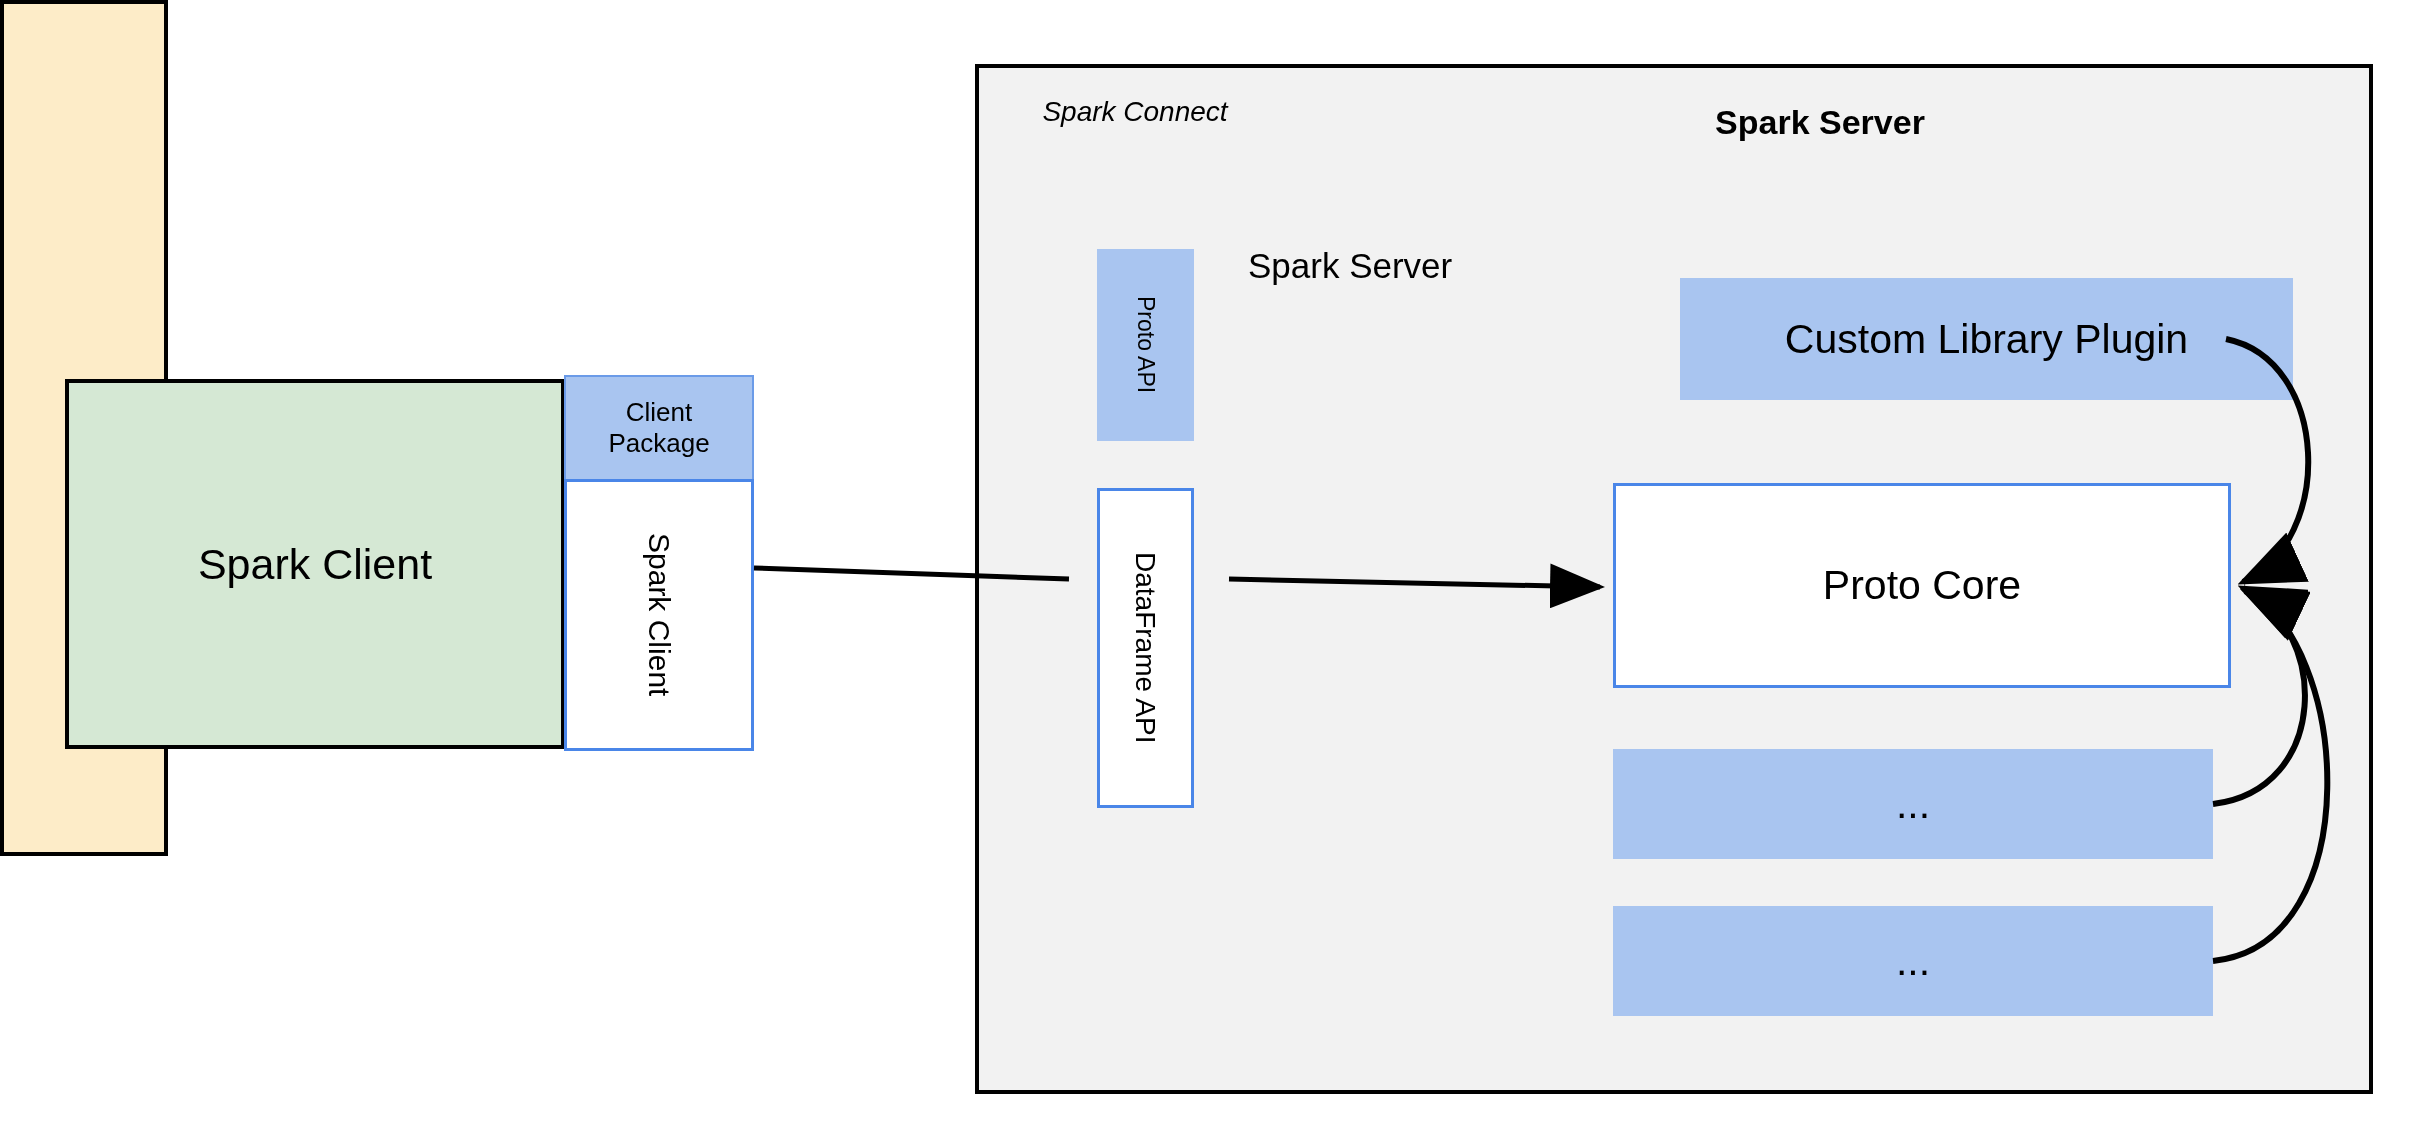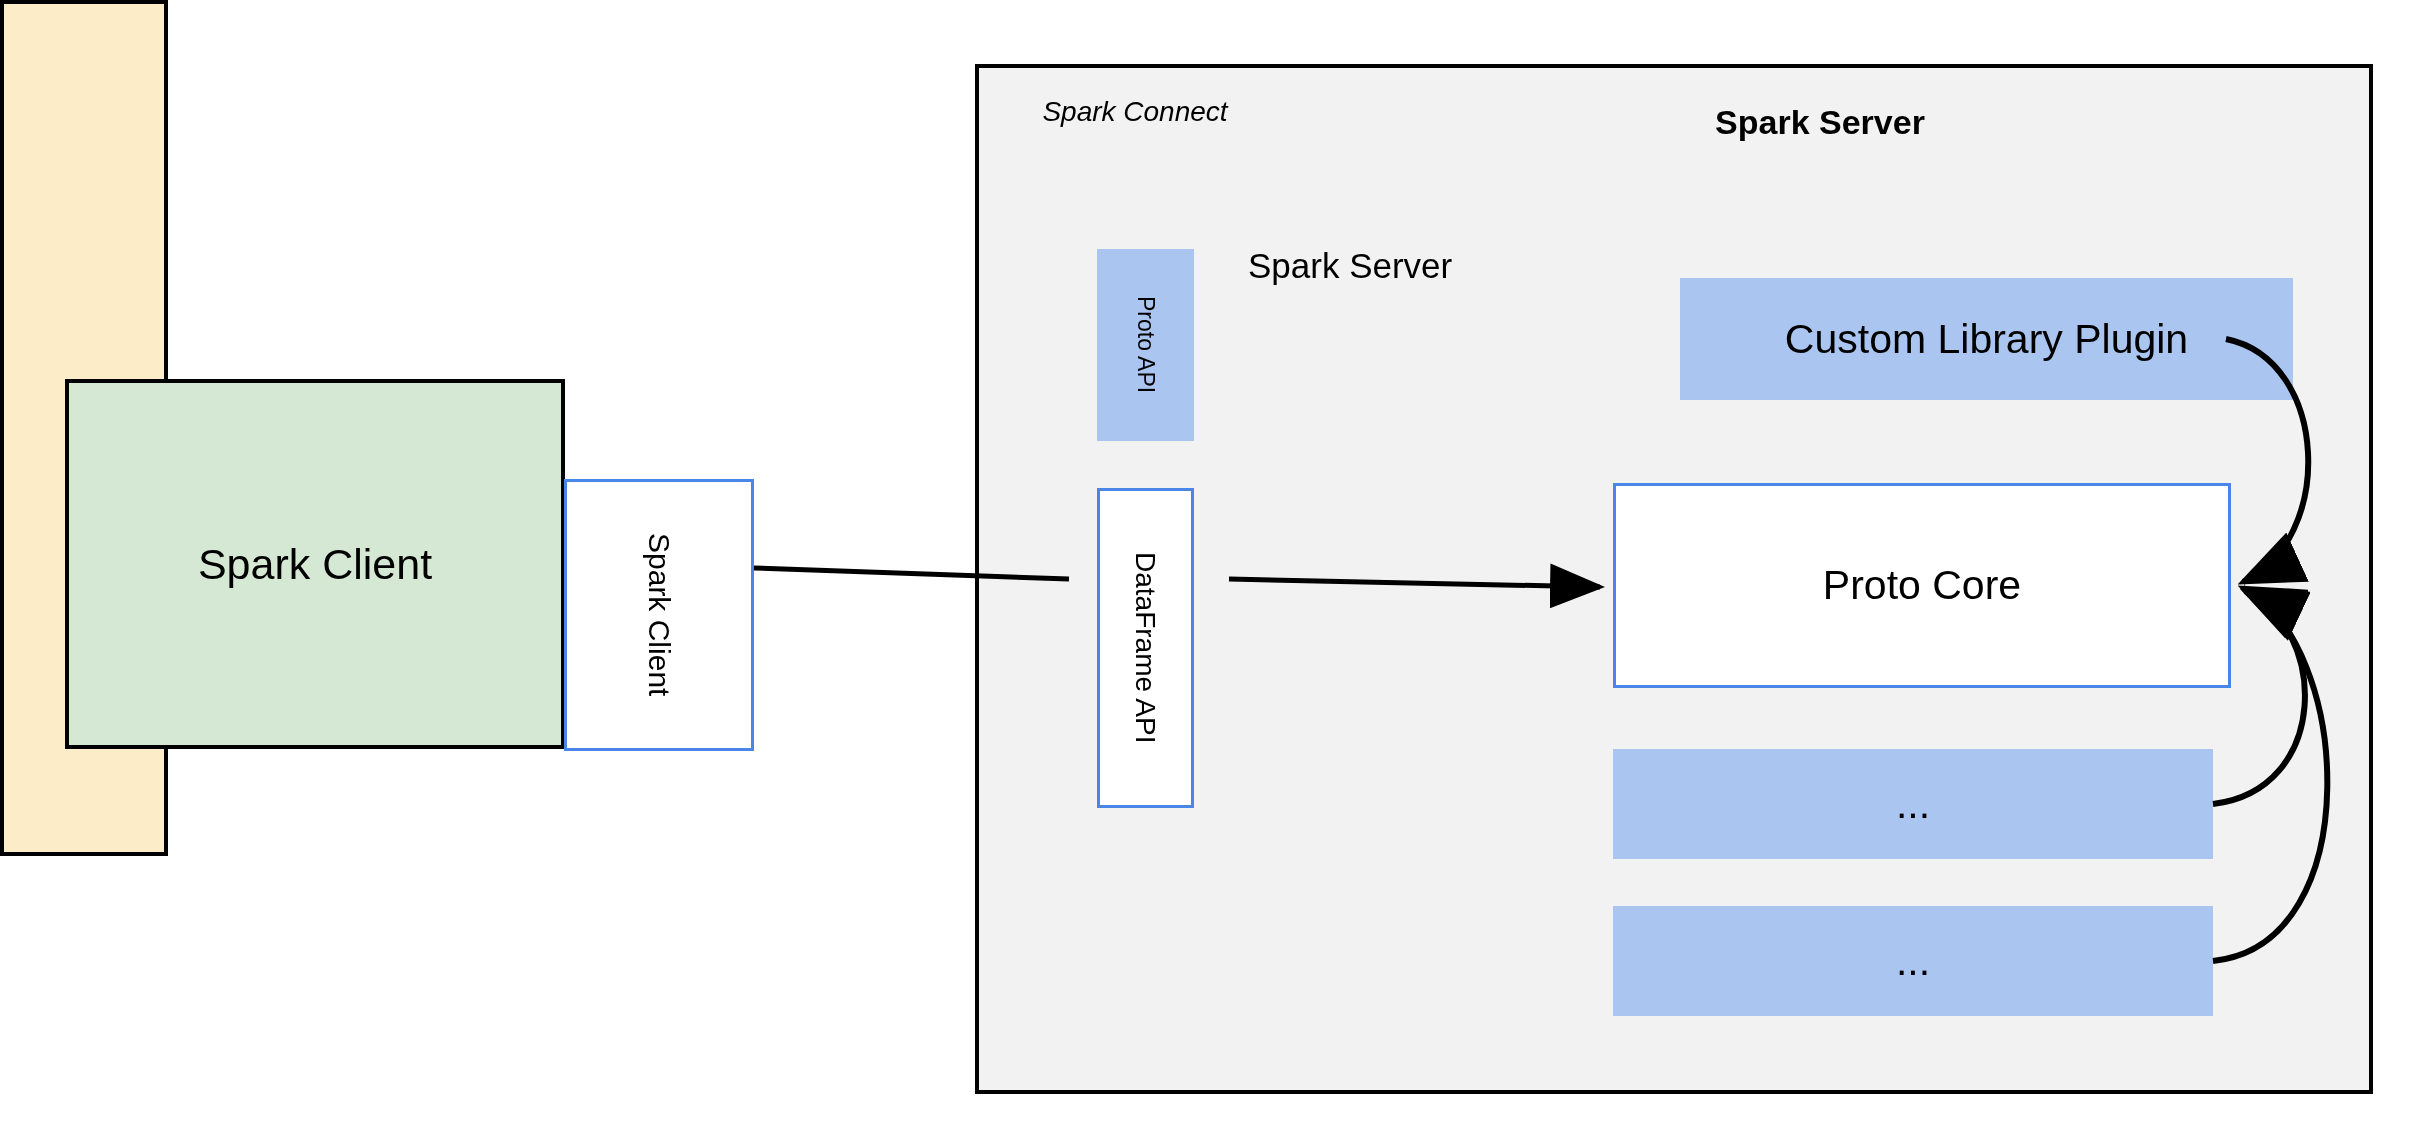--- a/index.html
+++ b/index.html
@@ -193,20 +193,26 @@
 <div id="canvas">
 
   <div id="server-panel"></div>
 
   <div class="node" id="client-app">
     <div>
       <div>Spark Client</div>
     </div>
   </div>
 
+  <div class="node" id="client-package">
+    <div>
+      <div>Client</div>
+      <div>Package</div>
+    </div>
+  </div>
 
   <div class="node" id="spark-client">
     <span class="vtext">Spark Client</span>
   </div>
 
   <div class="node" id="connect-api-label">
     <div style="width:100%;">
       <div>Spark Connect</div>
     </div>
   </div>

